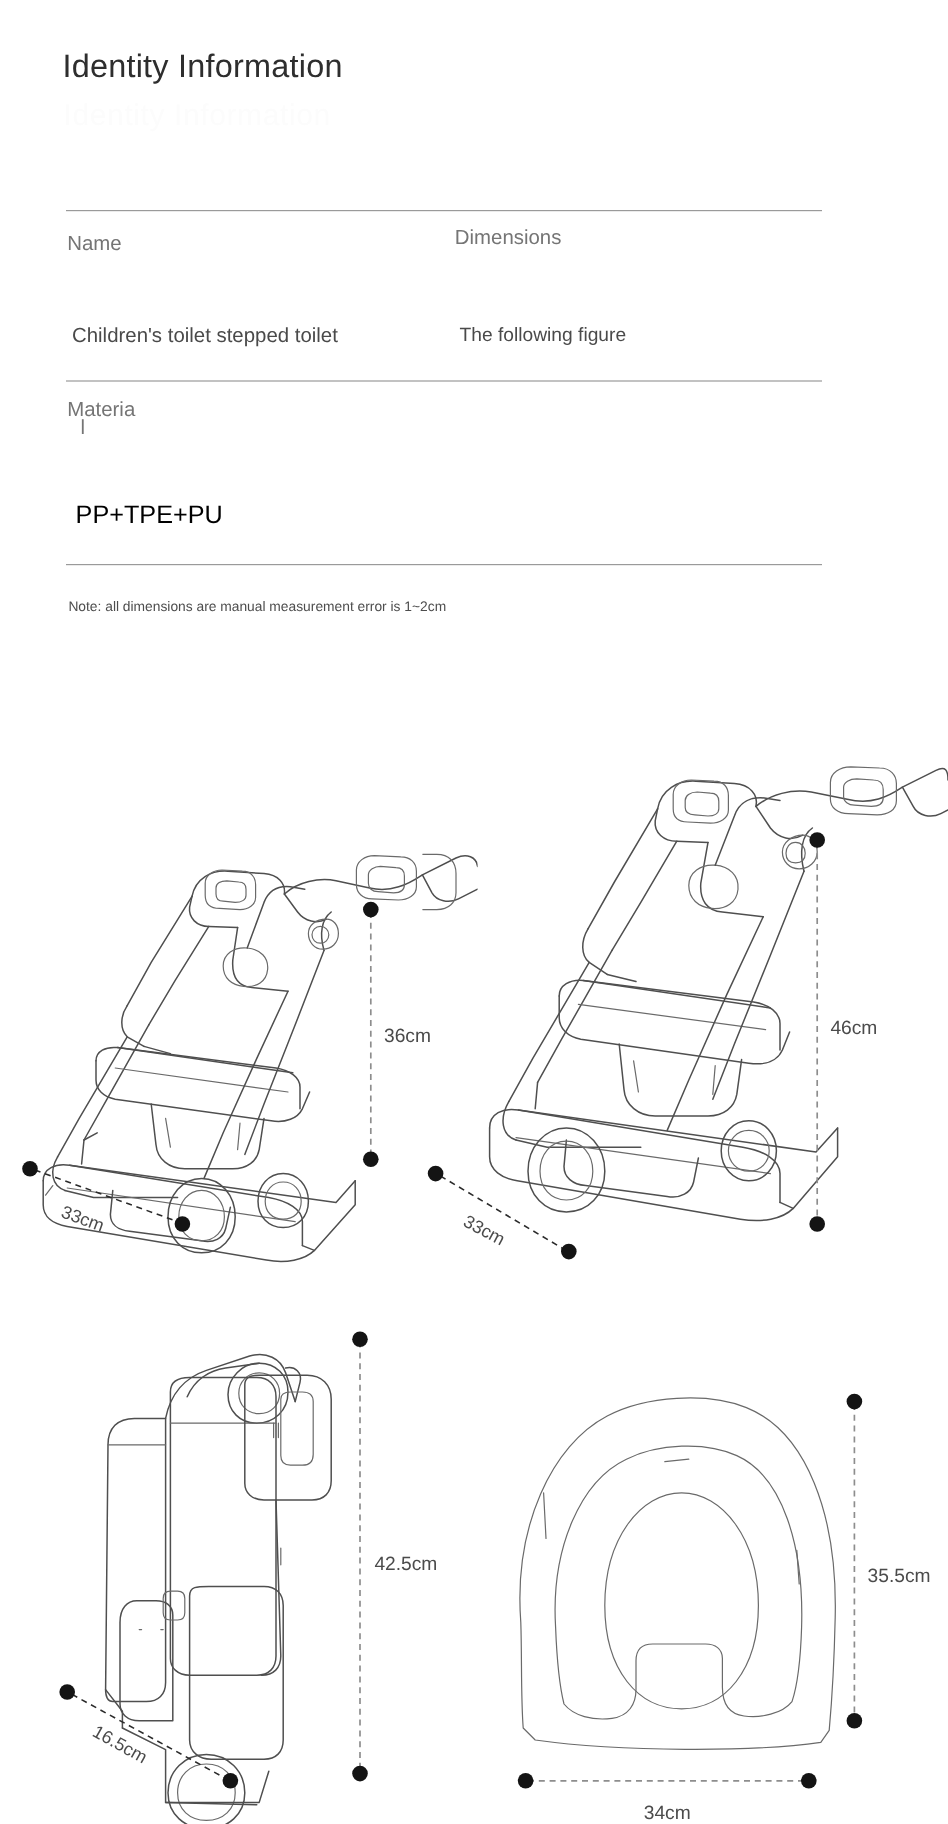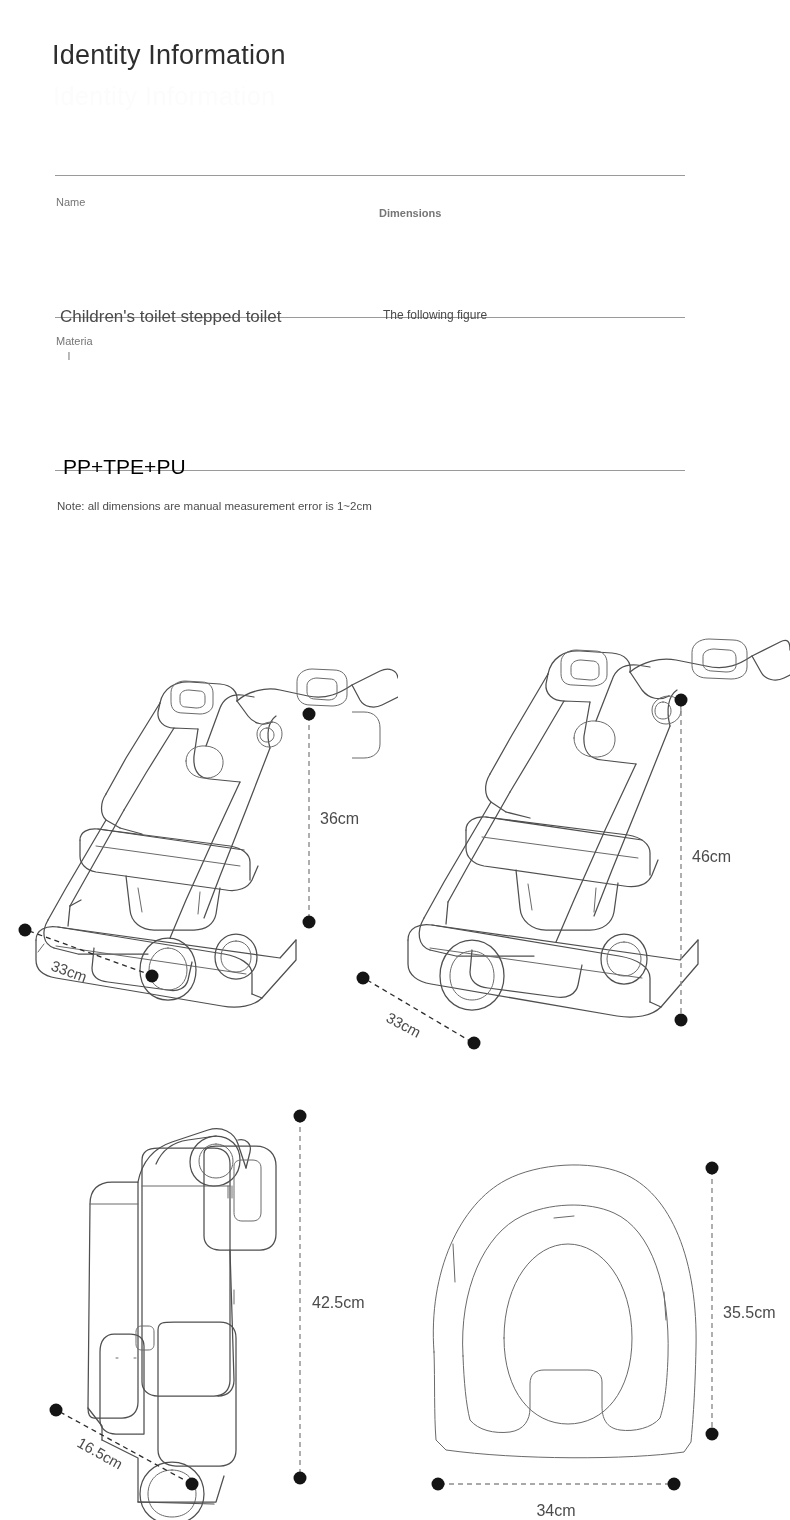--- a/index.html
+++ b/index.html
@@ -45,56 +45,55 @@
     width: 630px;
     height: 1px;
     background: #9a9a9a;
   }
   #rule-top    { top: 175px; }
   #rule-mid    { top: 317px; }
   #rule-bottom { top: 470px; }
 
   .spec-label {
     position: absolute;
-    font-size: 11px;
+    font-size: 17px;
     color: #757575;
     font-weight: 400;
     line-height: 15px;
   }
   .spec-value {
     position: absolute;
     font-size: 17px;
     color: #4a4a4a;
     font-weight: 400;
     white-space: nowrap;
-    margin-top: 37px;
   }
   #label-name        { left: 56px;  top: 195px; }
-  #label-dimensions  { left: 379px; top: 206px; font-weight: bold; }
+  #label-dimensions  { left: 379px; top: 190px; }
   #label-material    { left: 56px;  top: 334px; width: 26px; text-align: center; }
 
   #value-name        { left: 60px;  top: 270px; }
-  #value-dimensions  { left: 383px; top: 271px; font-size: 12px; text-align: right; }
+  #value-dimensions  { left: 383px; top: 271px; font-size: 16px; text-align: right; }
   #value-material    { left: 63px;  top: 418px; font-size: 21px; color: #000000; }
 
   #spec-note {
     position: absolute;
     left: 57px;
     top: 500px;
     font-size: 11.5px;
     color: #4d4d4d;
     white-space: nowrap;
     text-align: center;
   }
 
   
   .figure {
     position: absolute;
   }
-  #figure-1 { left: 8px;   top: 588px;  width: 390px; height: 440px; }
+  #figure-1 { left: 8px;   top: 632px;  width: 390px; height: 440px; }
   #figure-2 { left: 352px; top: 630px;  width: 438px; height: 460px; }
   #figure-3 { left: 38px;  top: 1090px; width: 380px; height: 430px; text-align: right; }
   #figure-4 { left: 398px; top: 1142px; width: 392px; height: 395px; }
 
   .figure svg { display: block; width: 100%; height: 100%; }
 
   .dim-label {
     font-family: "Liberation Sans", "DejaVu Sans", sans-serif;
     font-size: 16px;
     fill: #4b4b4b;

